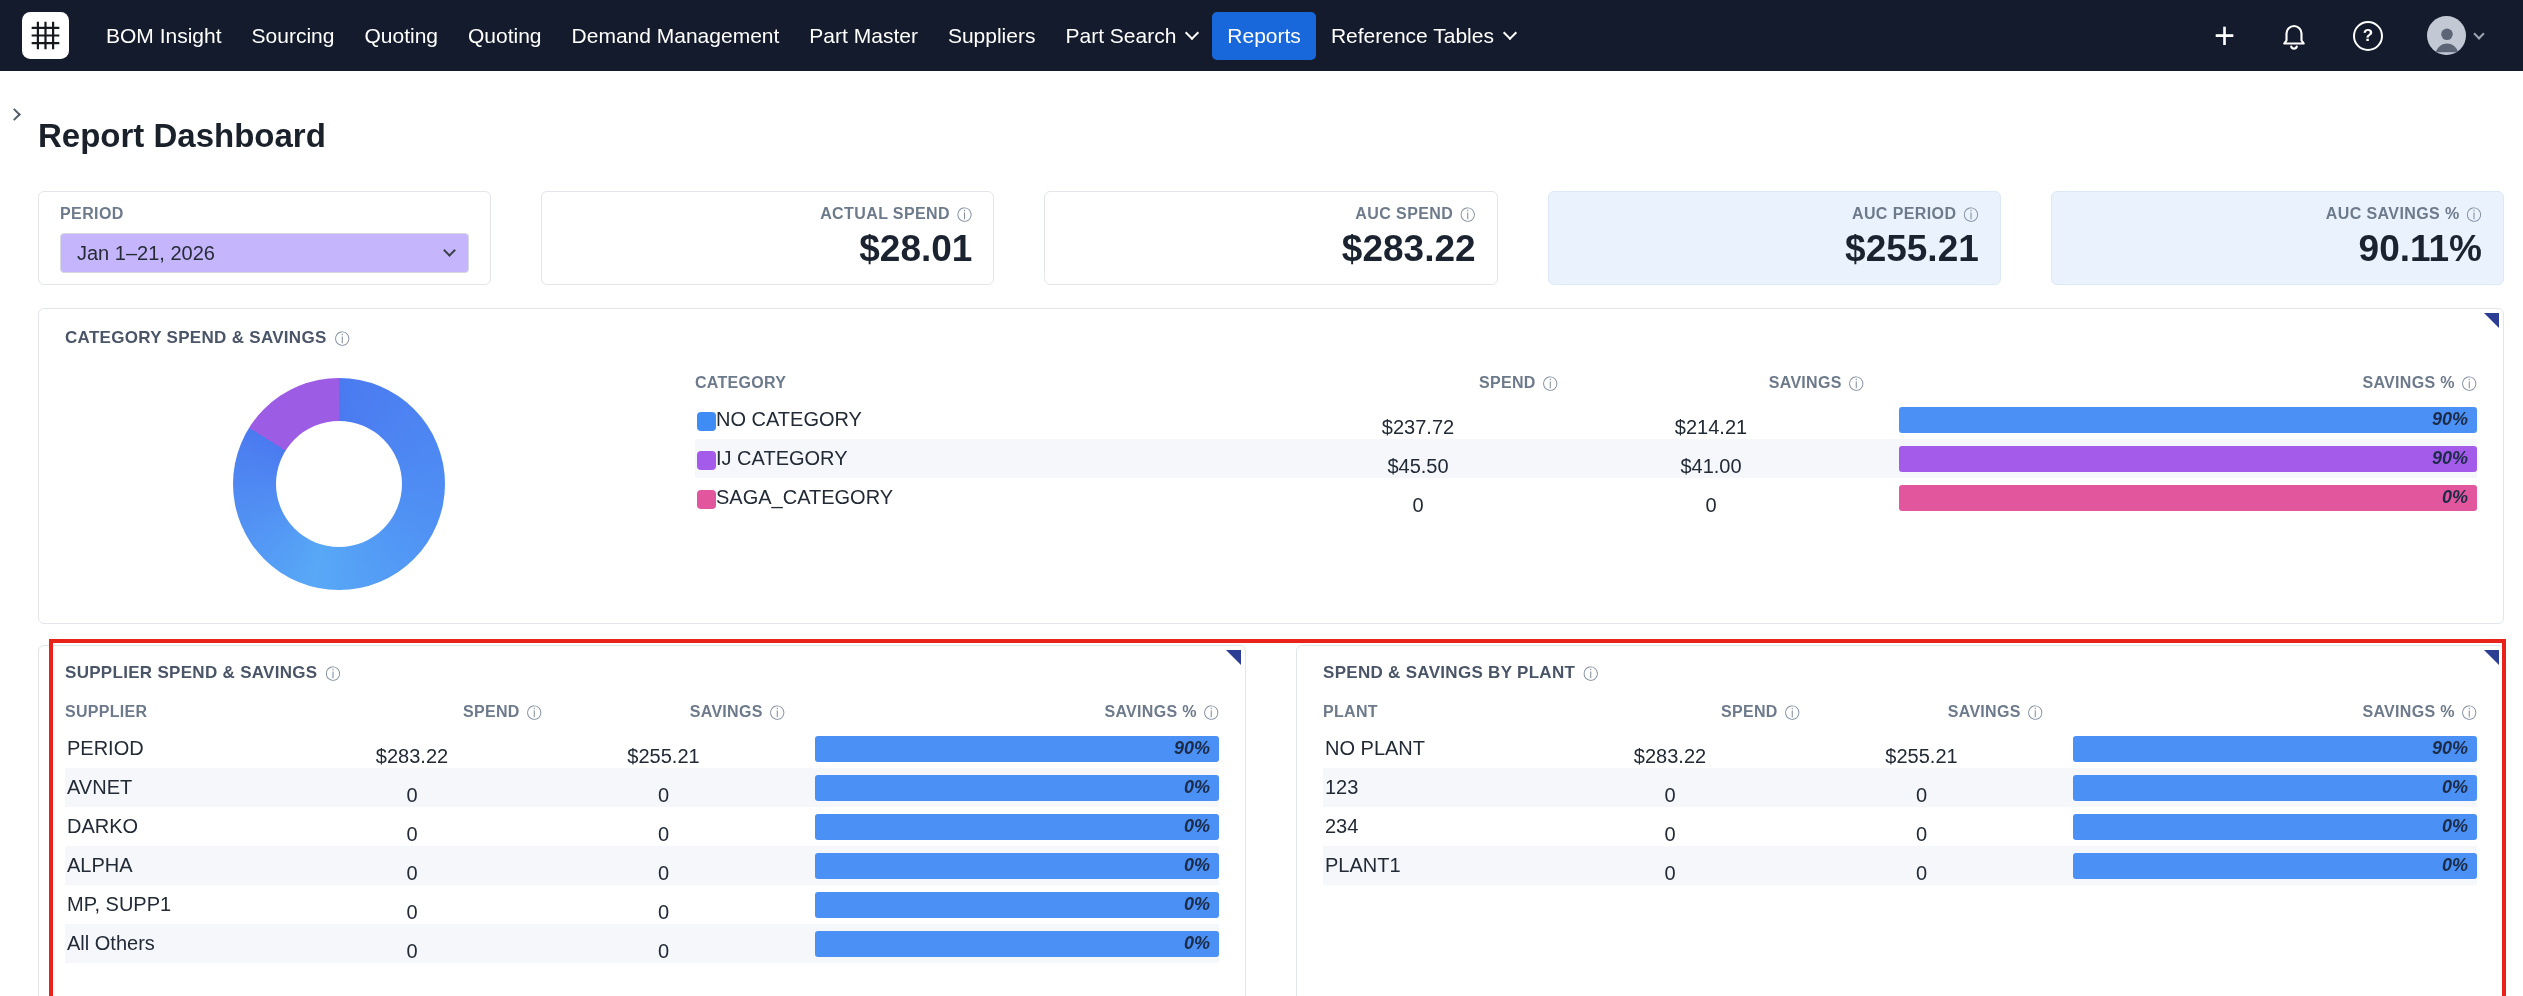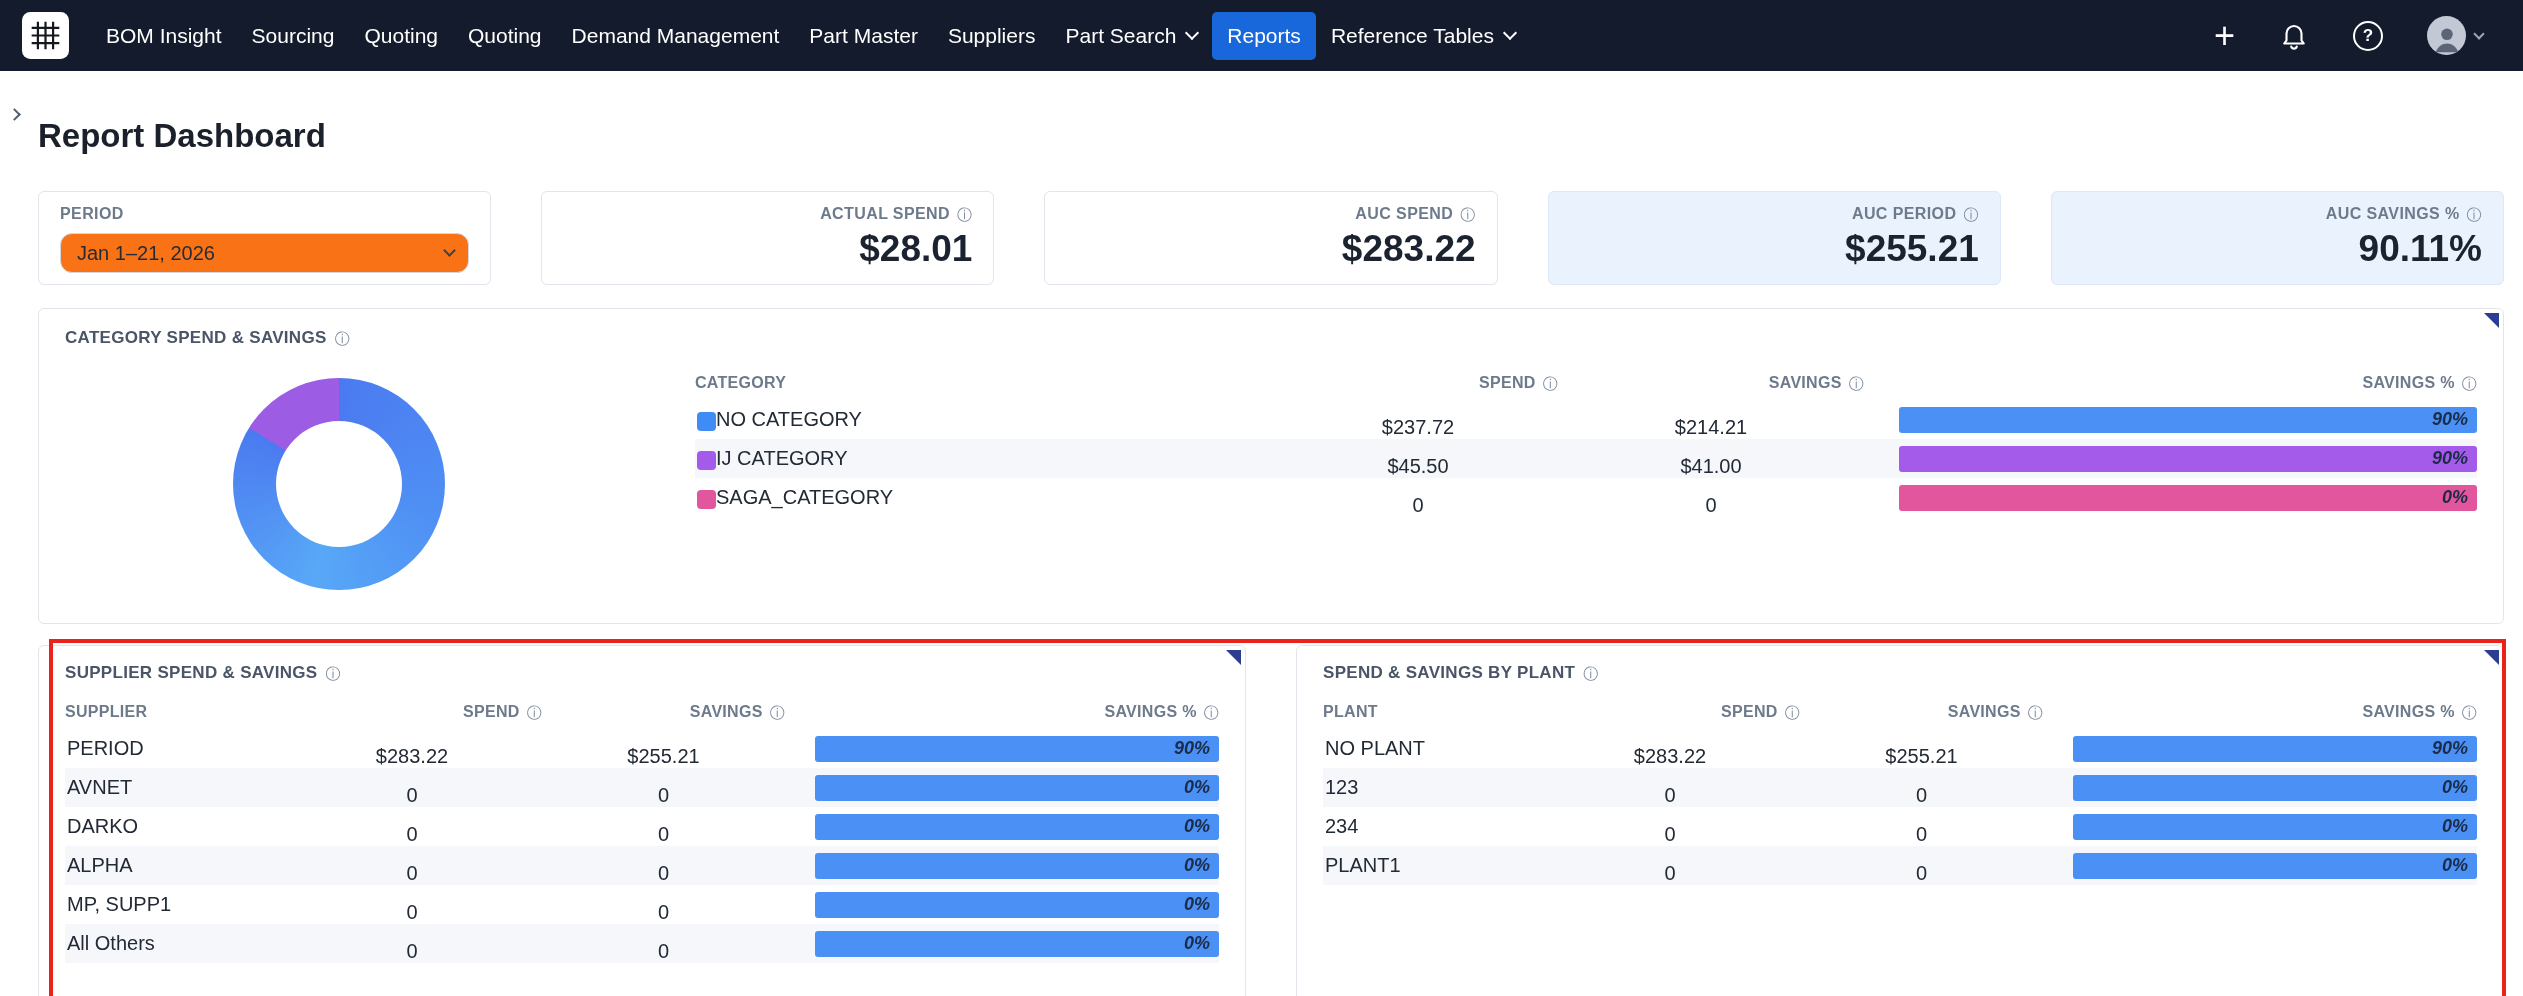--- a/index.html
+++ b/index.html
@@ -37,21 +37,21 @@
   .corner { position: absolute; top: 4px; right: 4px; width: 0; height: 0; border-top: 15px solid #2c3e93; border-left: 15px solid transparent; cursor: pointer; }
   .card-title { font-size: 17px; font-weight: 700; letter-spacing: .3px; color: #4a5568; display: flex; align-items: center; gap: 8px; }
 
   
   .summary-row { display: flex; gap: 50px; margin-bottom: 23px; }
   .sum-card { flex: 1; height: 94px; padding: 13px 21px; }
   .sum-card.blue { background: #e9f2fd; border-color: #dce8f8; }
   .sum-label { font-size: 16px; font-weight: 700; letter-spacing: .4px; color: #6d7a8b; display: flex; align-items: center; gap: 7px; }
   .sum-label.right { justify-content: flex-end; }
   .sum-value { text-align: right; font-size: 37px; font-weight: 700; color: #1c2330; margin-top: 5px; }
-  .period-select { margin-top: 10px; height: 40px; background: #f97316; border: 1px solid #d5d9df; border-radius: 12px; display: flex; align-items: center; justify-content: space-between; padding: 0 14px 0 16px; font-size: 20px; color: #262c35; cursor: pointer; }
+  .period-select { margin-top: 10px; height: 40px; background: #c4b5fd; border: 1px solid #d5d9df; border-radius: 4px; display: flex; align-items: center; justify-content: space-between; padding: 0 14px 0 16px; font-size: 20px; color: #262c35; cursor: pointer; }
   .chev-down-dark { width: 9px; height: 9px; border-right: 2px solid #3c434e; border-bottom: 2px solid #3c434e; transform: rotate(45deg); margin-top: -5px; }
 
   
   .category-card { height: 316px; padding: 19px 26px; margin-bottom: 21px; }
   .cat-body { display: flex; }
   .donut-col { width: 630px; flex: none; }
   .donut { width: 212px; height: 212px; border-radius: 50%; margin: 30px 0 0 168px;
            background: conic-gradient(from 0deg, #4b7af0 0deg, #4f90f4 110deg, #58a8f7 195deg, #4b7af0 302deg, #9c5ce4 302deg, #9c5ce4 360deg);
            position: relative; }
   .donut::after { content: ""; position: absolute; inset: 43px; border-radius: 50%; background: #fff; }

